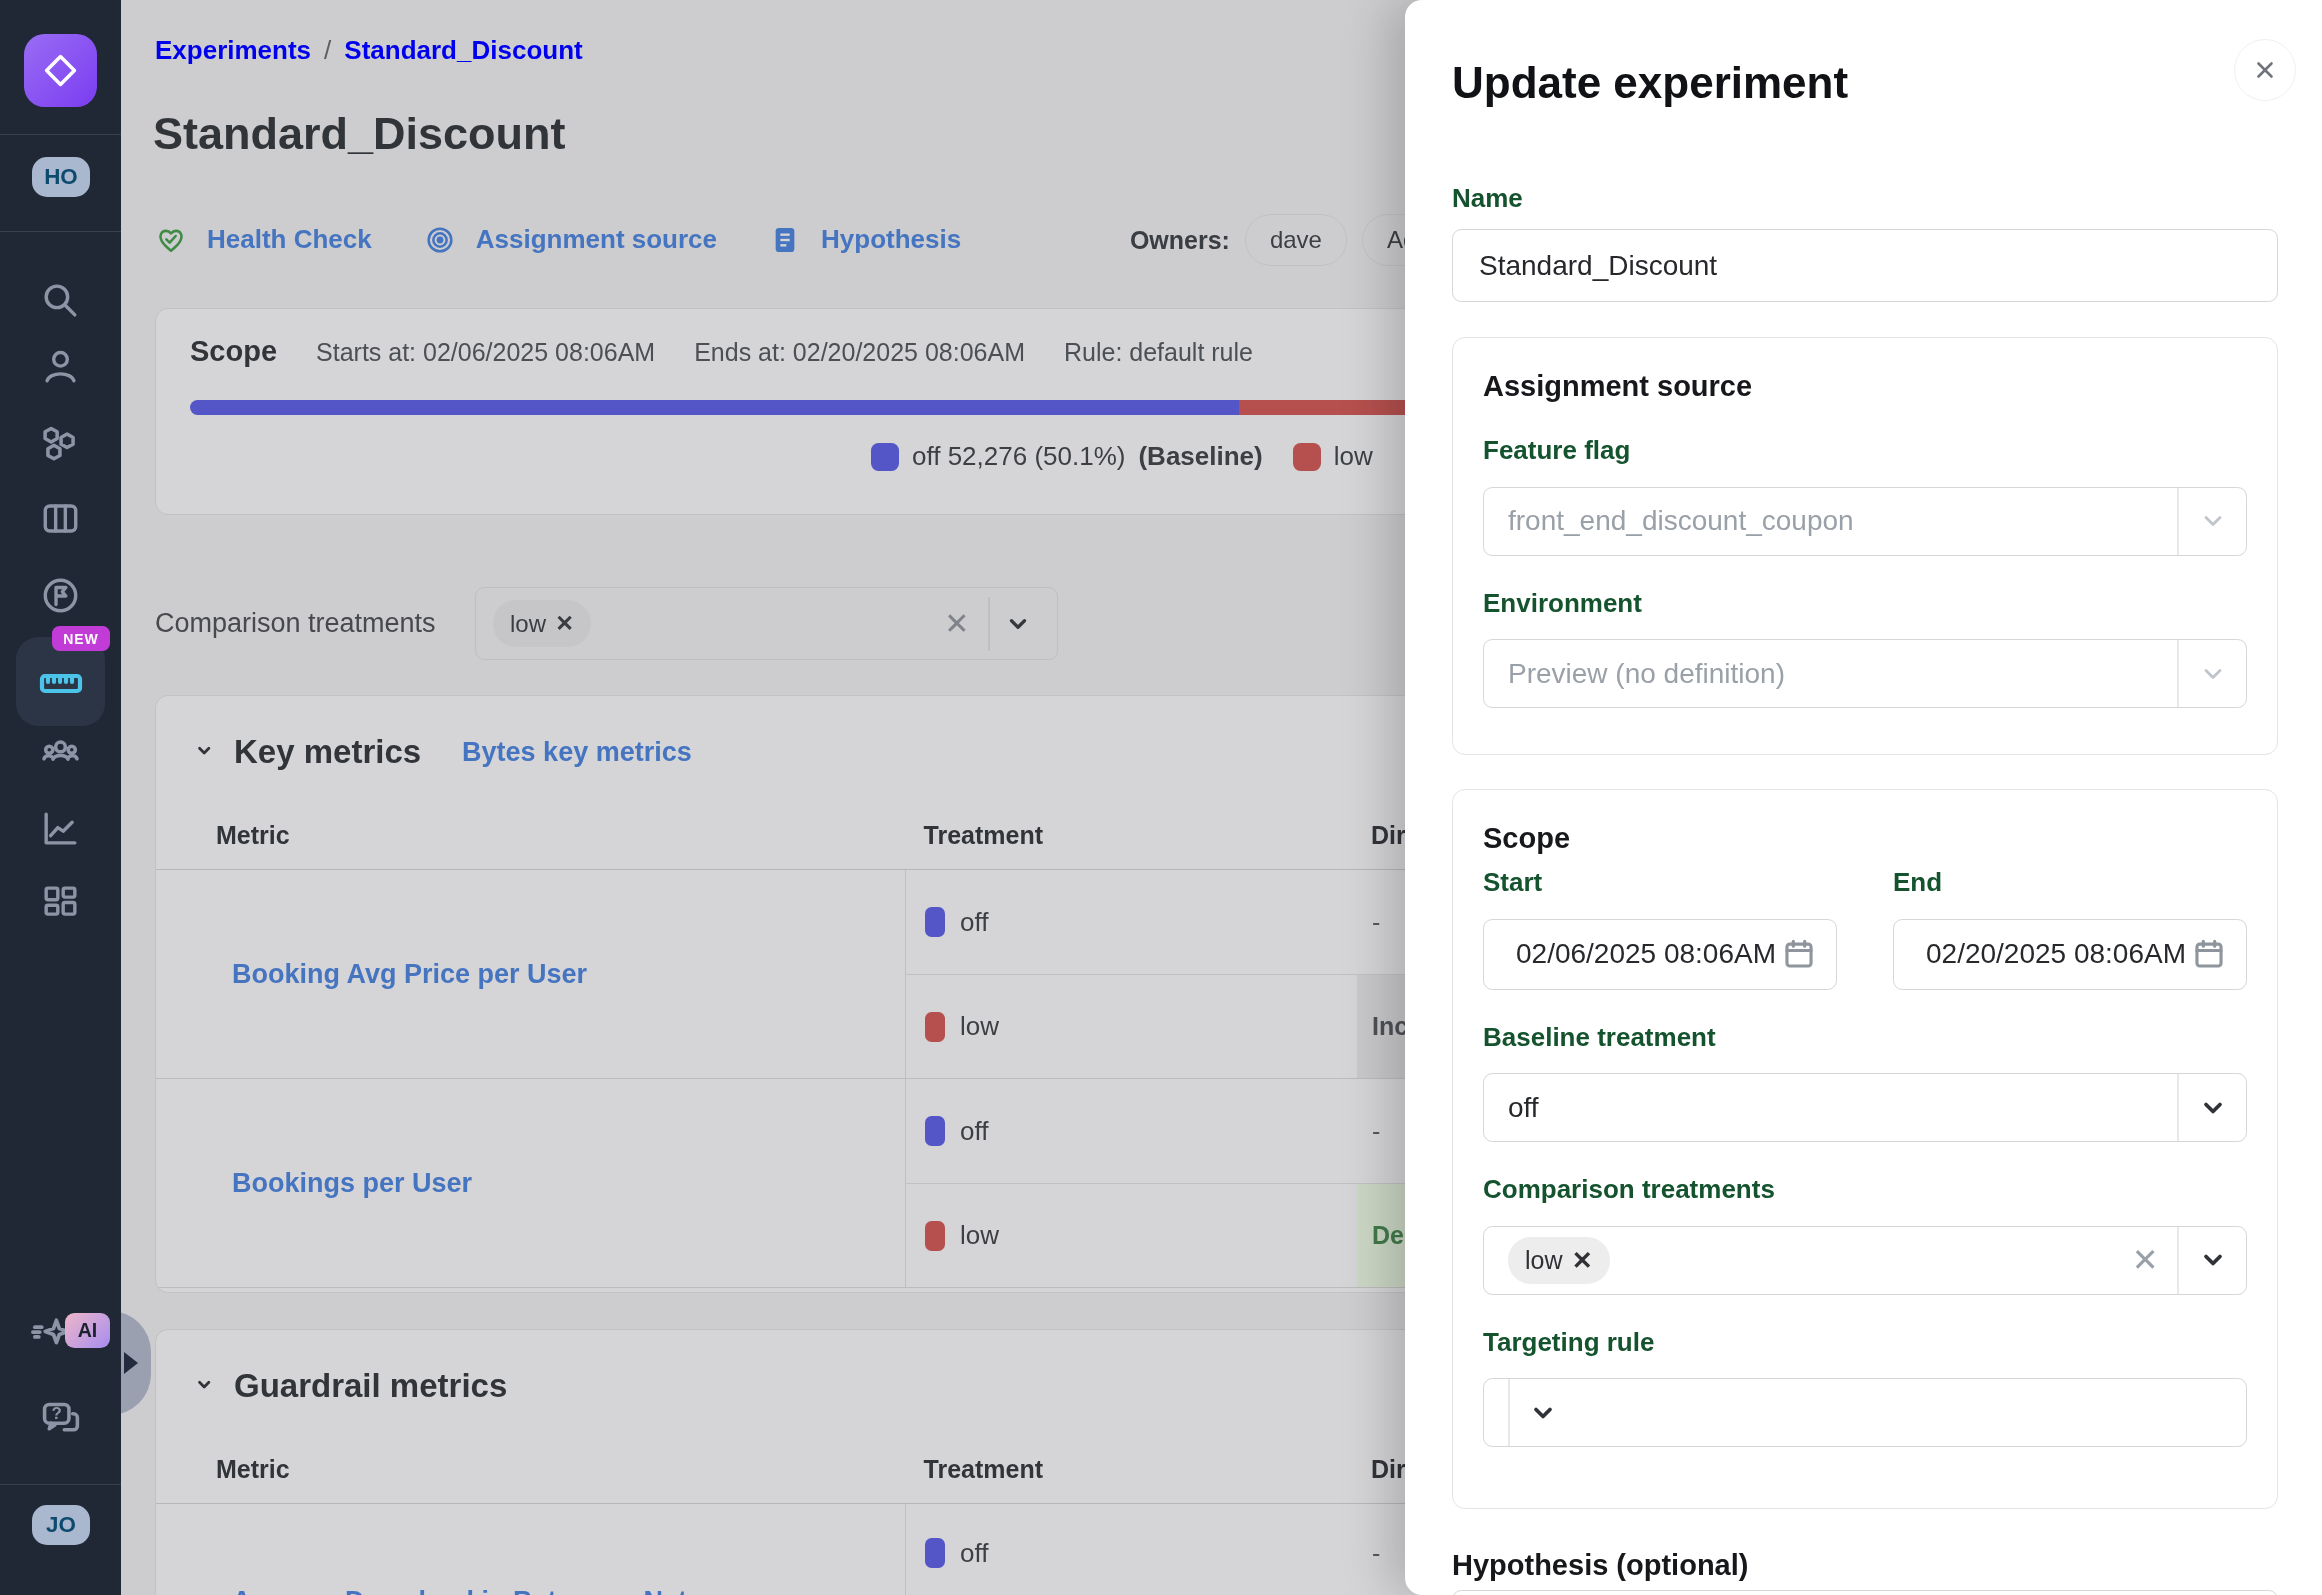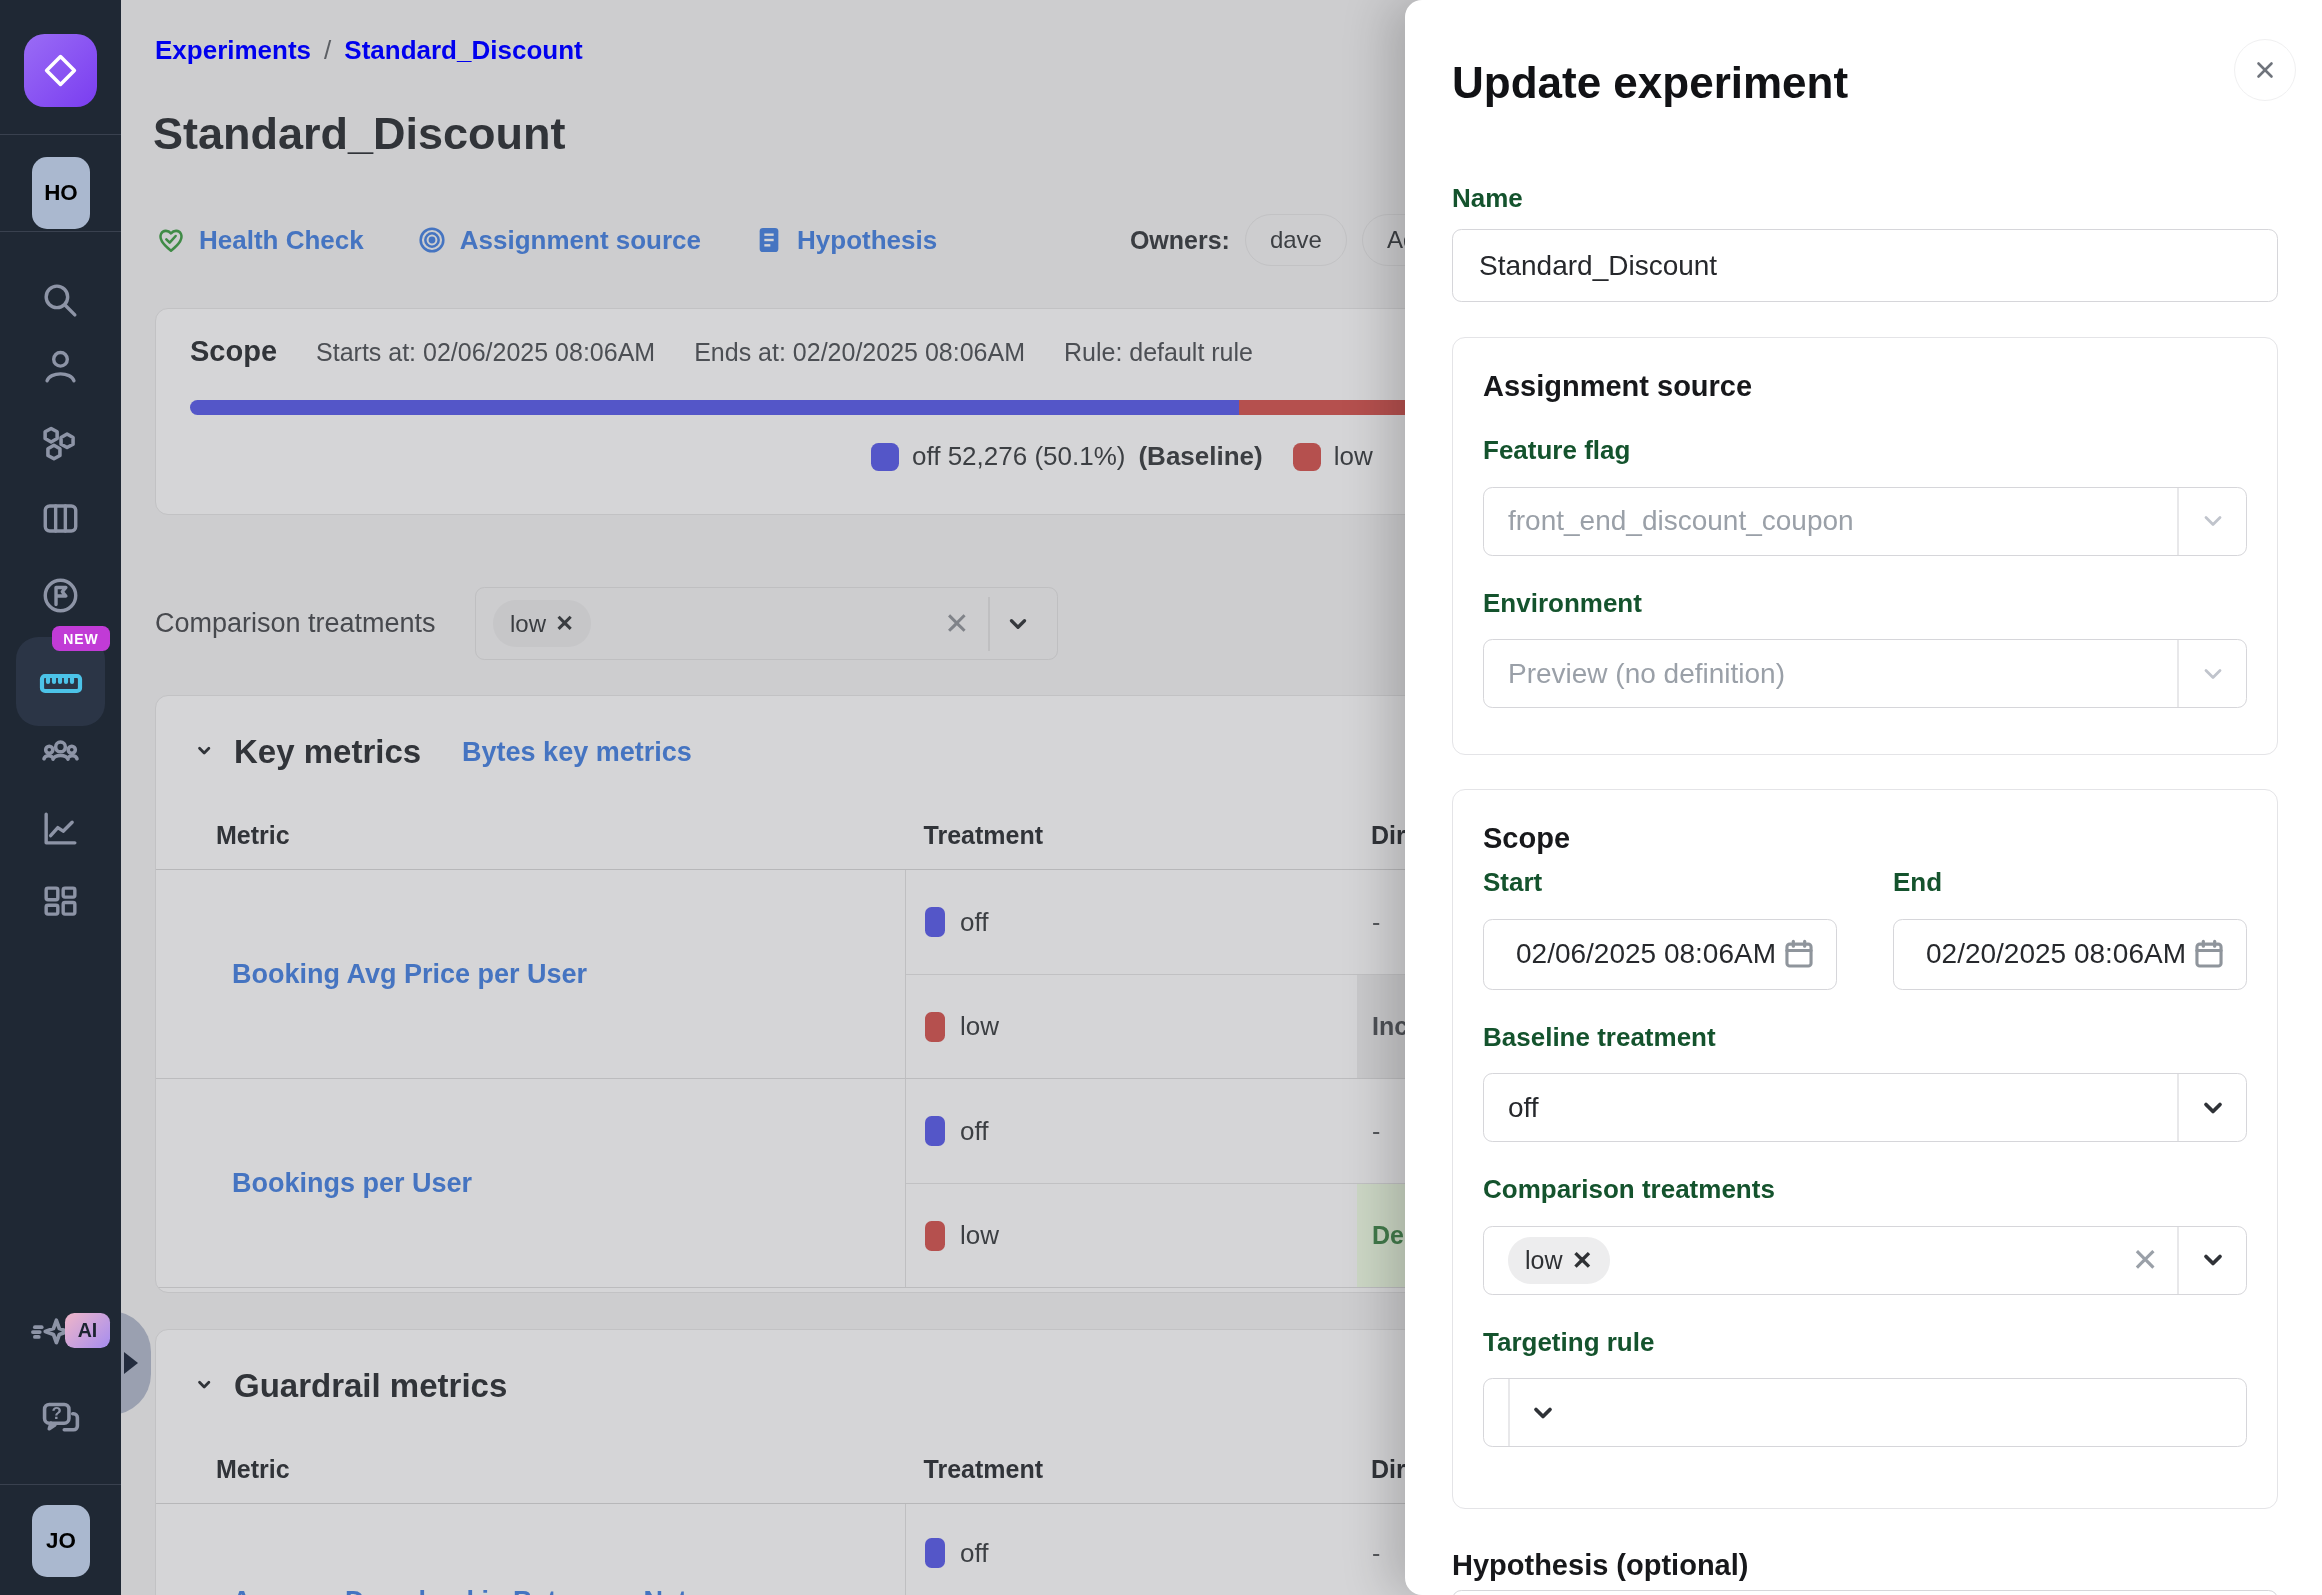--- a/index.html
+++ b/index.html
@@ -5,23 +5,23 @@
   * { margin:0; padding:0; box-sizing:border-box; }
   html,body { width:2322px; height:1595px; overflow:hidden; background:#cdcdcf;
               font-family:"Liberation Sans", sans-serif; color:#3a3d42; }
 
   
   .sidebar { position:absolute; left:0; top:0; width:121px; height:1595px; background:#1f2834; z-index:5; }
   .sidebar .divider { position:absolute; left:0; width:121px; height:0.9px; background:#39414f; }
   .logo-tile { position:absolute; left:24px; top:34px; width:73px; height:73px; border-radius:20.5px;
                background:linear-gradient(135deg,#9a6cf5 0%,#7a3df0 100%);
                display:flex; align-items:center; justify-content:center; }
-  .avatar { position:absolute; left:32px; width:58px; height:72px; border-radius:15px; background:#aab8cf;
+  .avatar { position:absolute; left:32px; width:58px; height:40px; border-radius:15px; background:#aab8cf;
             display:flex; align-items:center; justify-content:center;
-            font-size:22.4px; font-weight:bold; color:#000000; }
+            font-size:22.4px; font-weight:bold; color:#0c4a6e; }
   .side-icon { position:absolute; left:37px; width:47px; height:47px; display:flex; align-items:center; justify-content:center; }
   .side-icon svg { stroke:#8d94a6; fill:none; stroke-width:1.9; stroke-linecap:round; stroke-linejoin:round; }
   .active-tile { position:absolute; left:16px; top:637px; width:89px; height:89px; border-radius:22.4px; background:#2b3546;
                  display:flex; align-items:center; justify-content:center; }
   .active-tile svg { stroke:#4cc3e8; fill:none; stroke-width:2.1; stroke-linecap:round; }
   .new-badge { position:absolute; left:52px; top:626px; width:58px; height:25px; border-radius:7.5px; background:#c13bd6;
                color:#fff; font-size:14px; font-weight:bold; letter-spacing:0.9px;
                display:flex; align-items:center; justify-content:center; z-index:6; }
   .ai-badge { position:absolute; left:65px; top:1313px; width:45px; height:35px; border-radius:9.3px;
               background:linear-gradient(135deg,#f0b6c8 0%,#a58df0 100%);
@@ -30,21 +30,21 @@
   .handle { position:absolute; left:108px; top:1311px; width:43px; height:104px; background:#9aa0b0;
             border-radius:0 41px 41px 0; z-index:4; display:flex; align-items:center; justify-content:center; }
 
   
   .main { position:absolute; left:121px; top:0; width:2035px; height:1595px; }
   .breadcrumb { position:absolute; left:34px; top:35px; font-size:26px; font-weight:600; color:#4574c1; display:flex; gap:13px; }
   .breadcrumb .sep { color:#5c5f64; font-weight:400; }
   .page-title { position:absolute; left:32px; top:108px; font-size:45px; font-weight:bold; color:#313439; }
 
   .meta-row { position:absolute; left:34px; top:213px; width:1325px; height:54px; display:flex; align-items:center; gap:52px; }
-  .meta-link { display:flex; align-items:center; gap:12px; font-size:26px; font-weight:600; color:#4574c1; }
+  .meta-link { display:flex; align-items:flex-start; gap:20px; font-size:26px; font-weight:600; color:#4574c1; }
   .meta-link svg { width:32px; height:32px; }
   .owners { margin-left:auto; display:flex; align-items:center; gap:15px; }
   .owners-label { font-size:25px; font-weight:bold; color:#3a3d42; }
   .owner-pill { height:52px; padding:0 24px; border-radius:26px; background:#cdcdcf; border:1.9px solid #c2c2c4;
                 display:flex; align-items:center; font-size:24px; color:#3c3f43; white-space:nowrap; }
 
   .card { position:absolute; background:#d5d5d7; border:1.9px solid #c2c2c4; border-radius:13px; }
   .scope-card { left:34px; top:308px; width:2088px; height:207px; padding:26px 34px; }
   .scope-head { display:flex; align-items:baseline; gap:39px; }
   .scope-title { font-size:29px; font-weight:bold; color:#313439; }

